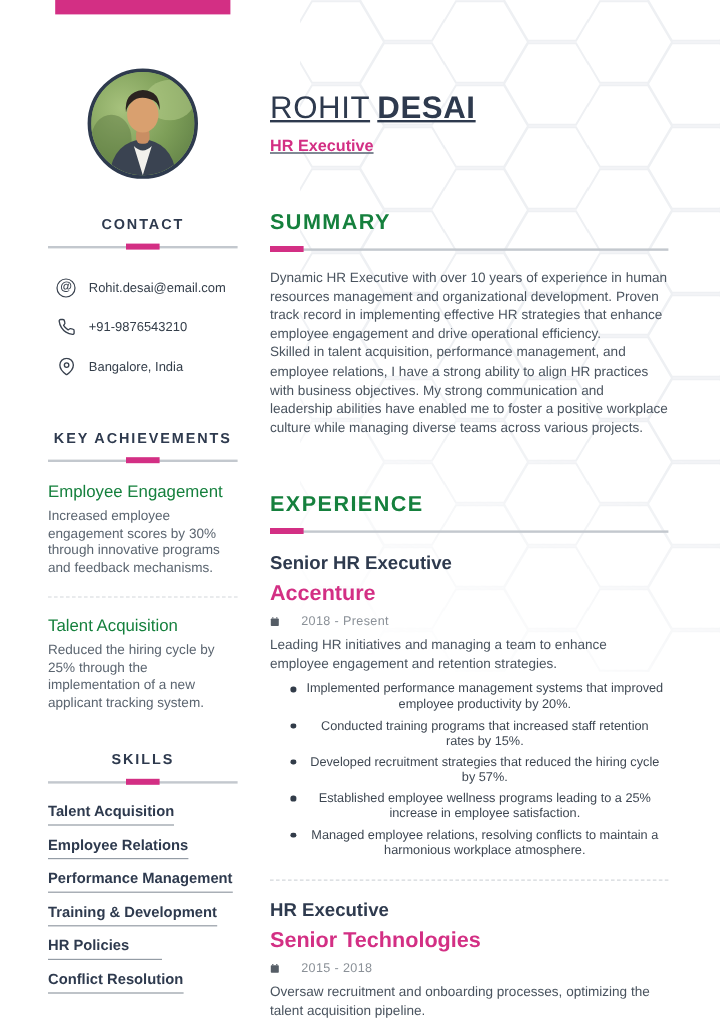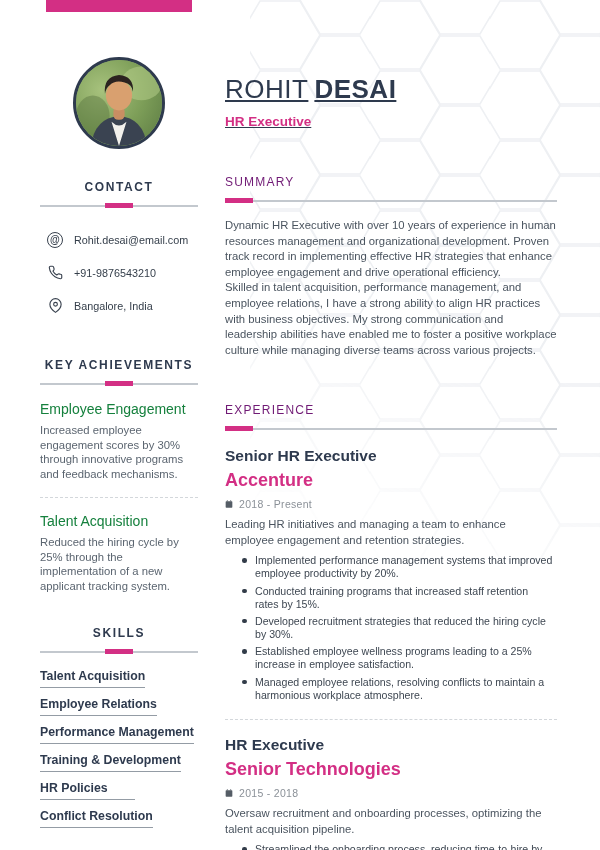--- a/index.html
+++ b/index.html
@@ -94,36 +94,36 @@
   .name {
     font-size: 26px; color: #2e3a4e;
     letter-spacing: 0.5px;
     font-weight: normal;
   }
   .name .last { font-weight: 800; margin-left: 6px; }
   .job-title { font-size: 13.5px; font-weight: bold; margin-top: 9px; }
   .main-section { margin-top: 46px; }
   .main-section.experience { margin-top: 45px; }
   .main-heading {
-    font-size: 12px; font-weight: normal;
-    letter-spacing: 1.2px; color: #701a75;
+    font-size: 18px; font-weight: bold;
+    letter-spacing: 1.2px; color: #15803d;
   }
   .para { font-size: 11.3px; line-height: 15.6px; color: #4a545f; }
   .para:last-child { margin-bottom: 0; }
   .job { margin-top: 16px; }
   .job-role { font-size: 15.5px; font-weight: bold; color: #2e3a4e; }
   .company { font-size: 18px; font-weight: bold; margin-top: 5px; }
   .date-row {
-    display: flex; align-items: center; gap: 6px;
+    display: flex; align-items: center; gap: 18px;
     margin-top: 7px;
     font-size: 10.5px; color: #8b9198; letter-spacing: 0.3px;
   }
   .date-row svg { flex: 0 0 auto; }
   .job-summary { font-size: 11.3px; line-height: 16px; color: #4a545f; margin-top: 6px; }
-  .bullets { list-style: none; margin: 6px 0 0 30px; }
+  .bullets { list-style: none; margin: 6px 0 0 30px; text-align: center; }
   .bullets li {
     position: relative;
     font-size: 10.6px; line-height: 12.9px; color: #3e4752;
     margin-bottom: 4.5px;
     padding-right: 4px;
   }
   .bullets li::before {
     content: '';
     position: absolute; left: -13px; top: 4px;
     width: 4.5px; height: 4.5px; border-radius: 50%;
@@ -287,21 +287,21 @@
             </svg>
             <span>2018 - Present</span>
           </div>
           <p class="job-summary">Leading HR initiatives and managing a team to enhance employee engagement and retention strategies.</p>
           <ul class="bullets">
 
               <li>Implemented performance management systems that improved employee productivity by 20%.</li>
 
               <li>Conducted training programs that increased staff retention rates by 15%.</li>
 
-              <li>Developed recruitment strategies that reduced the hiring cycle by 30%.</li>
+              <li>Developed recruitment strategies that reduced the hiring cycle by 57%.</li>
 
               <li>Established employee wellness programs leading to a 25% increase in employee satisfaction.</li>
 
               <li>Managed employee relations, resolving conflicts to maintain a harmonious workplace atmosphere.</li>
             </ul>
         </article>
 
         <div class="dashed-main"></div>
 
         <article class="job" style="margin-top:0;">

